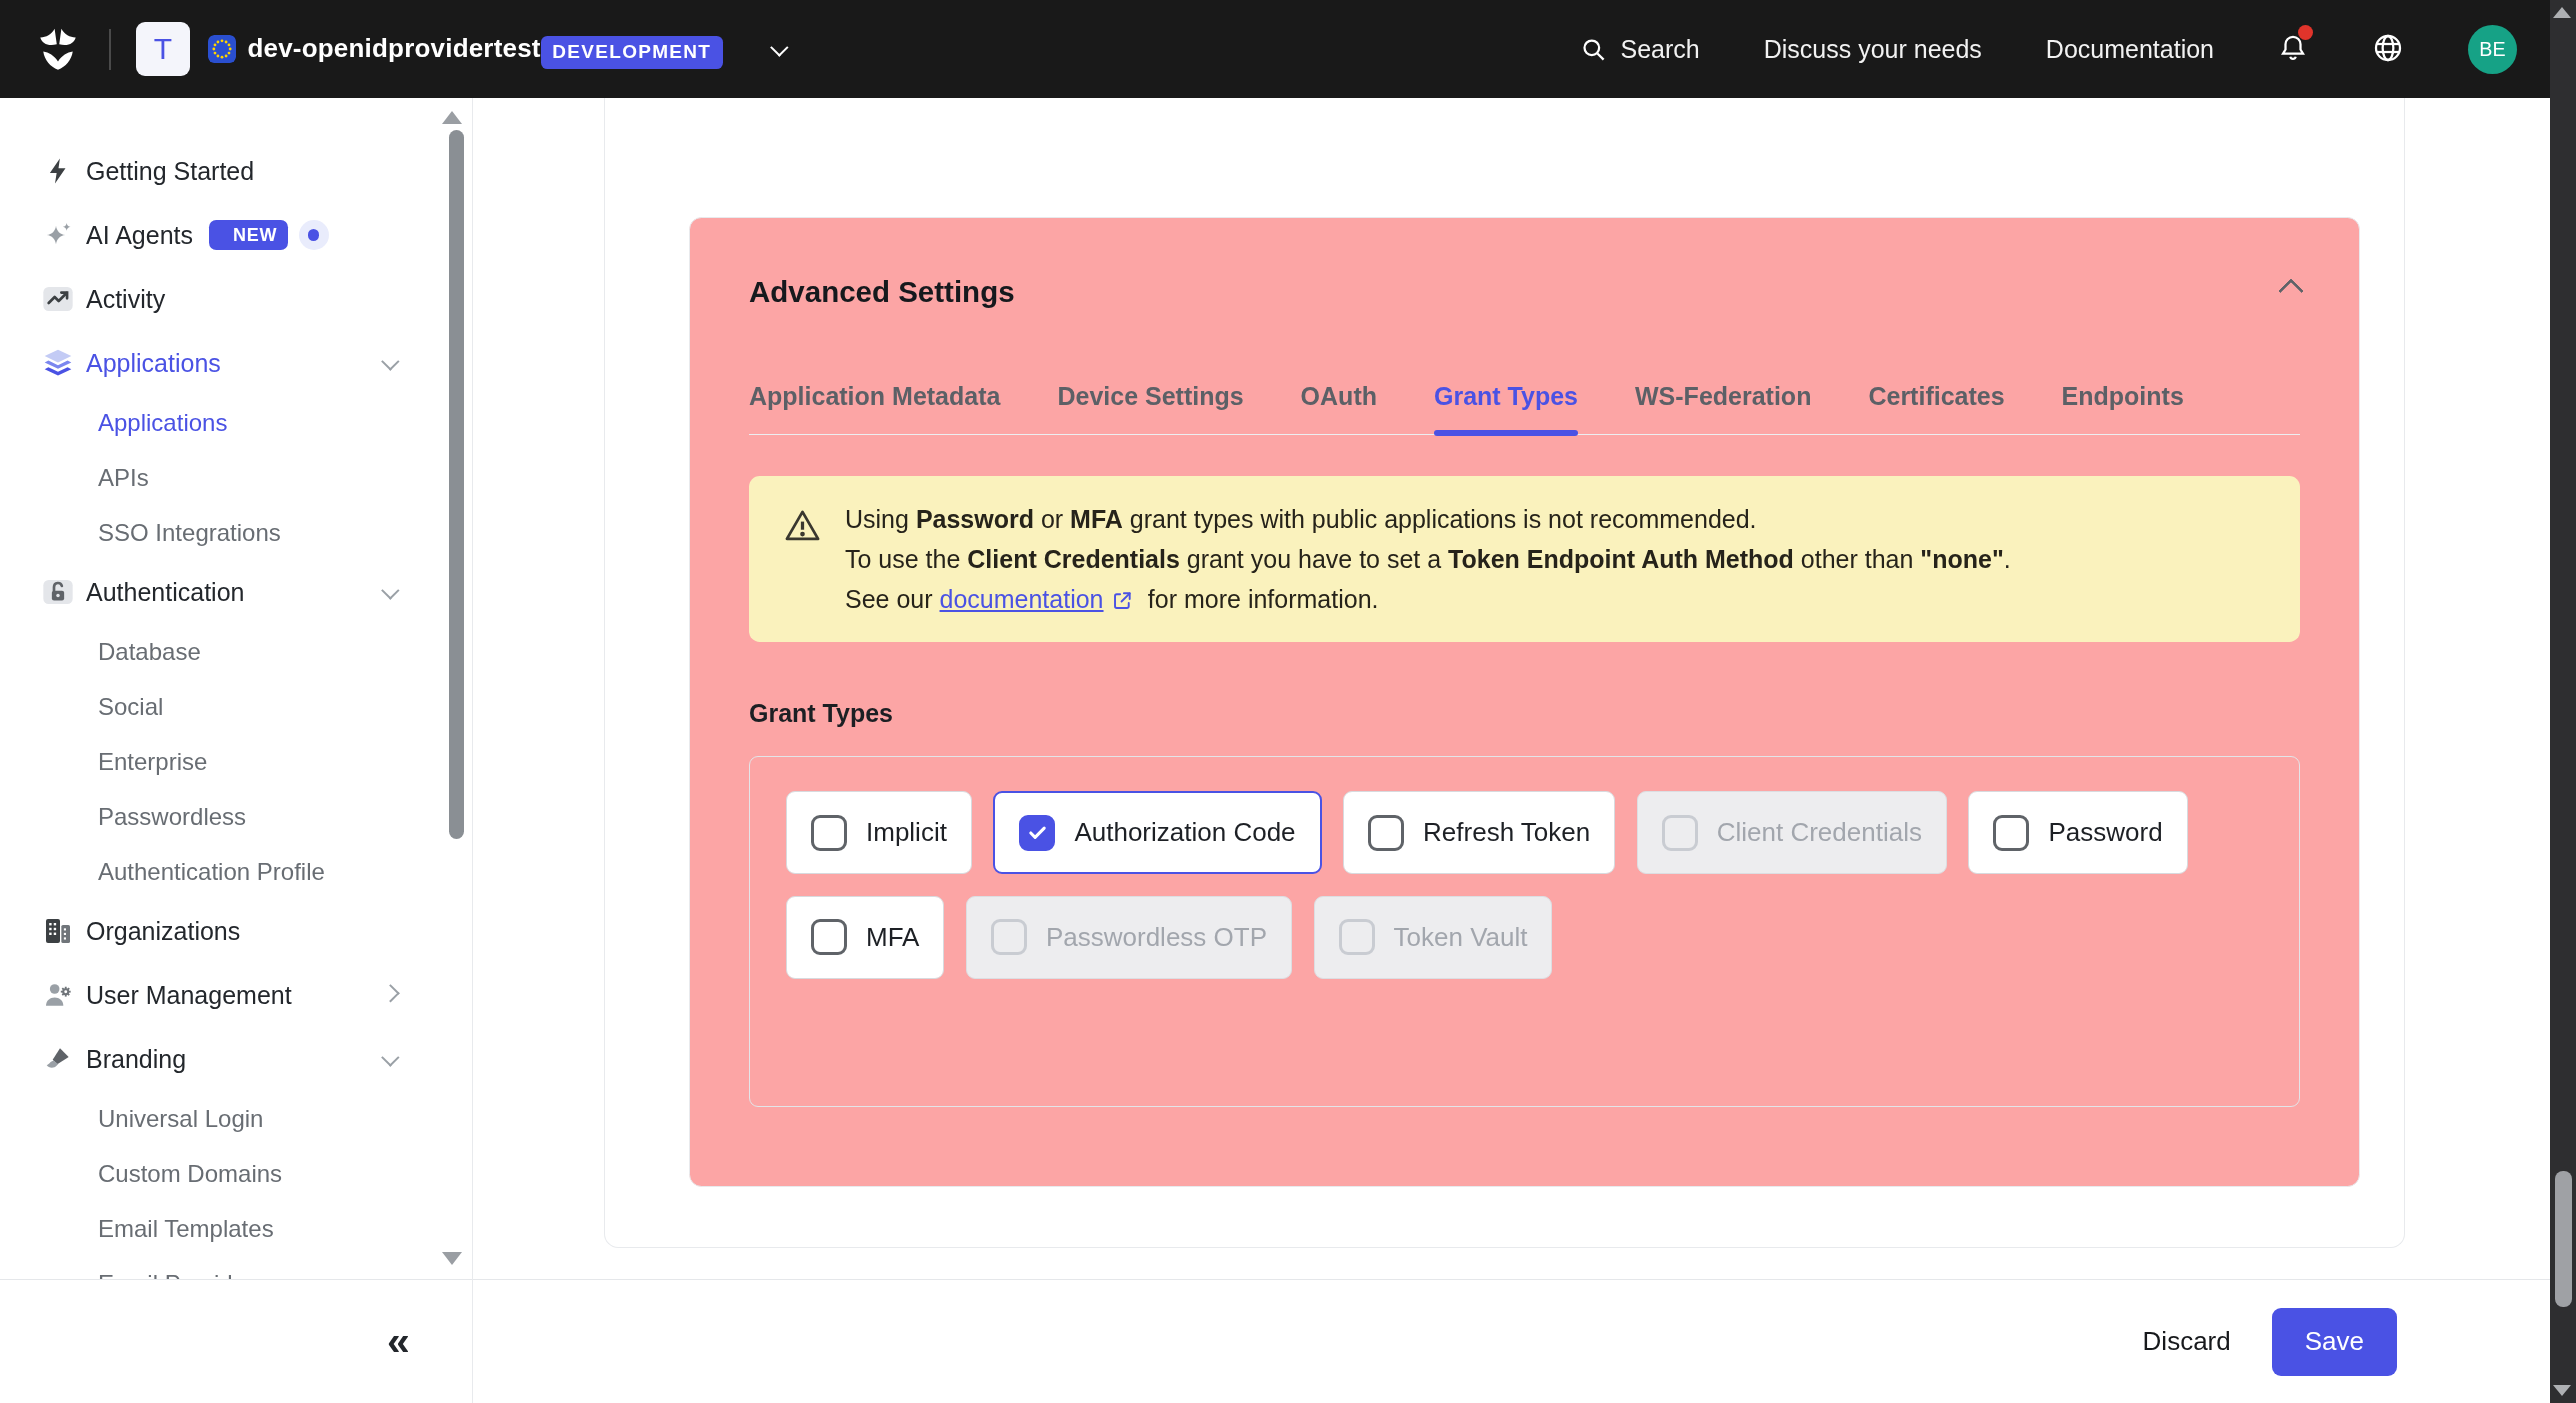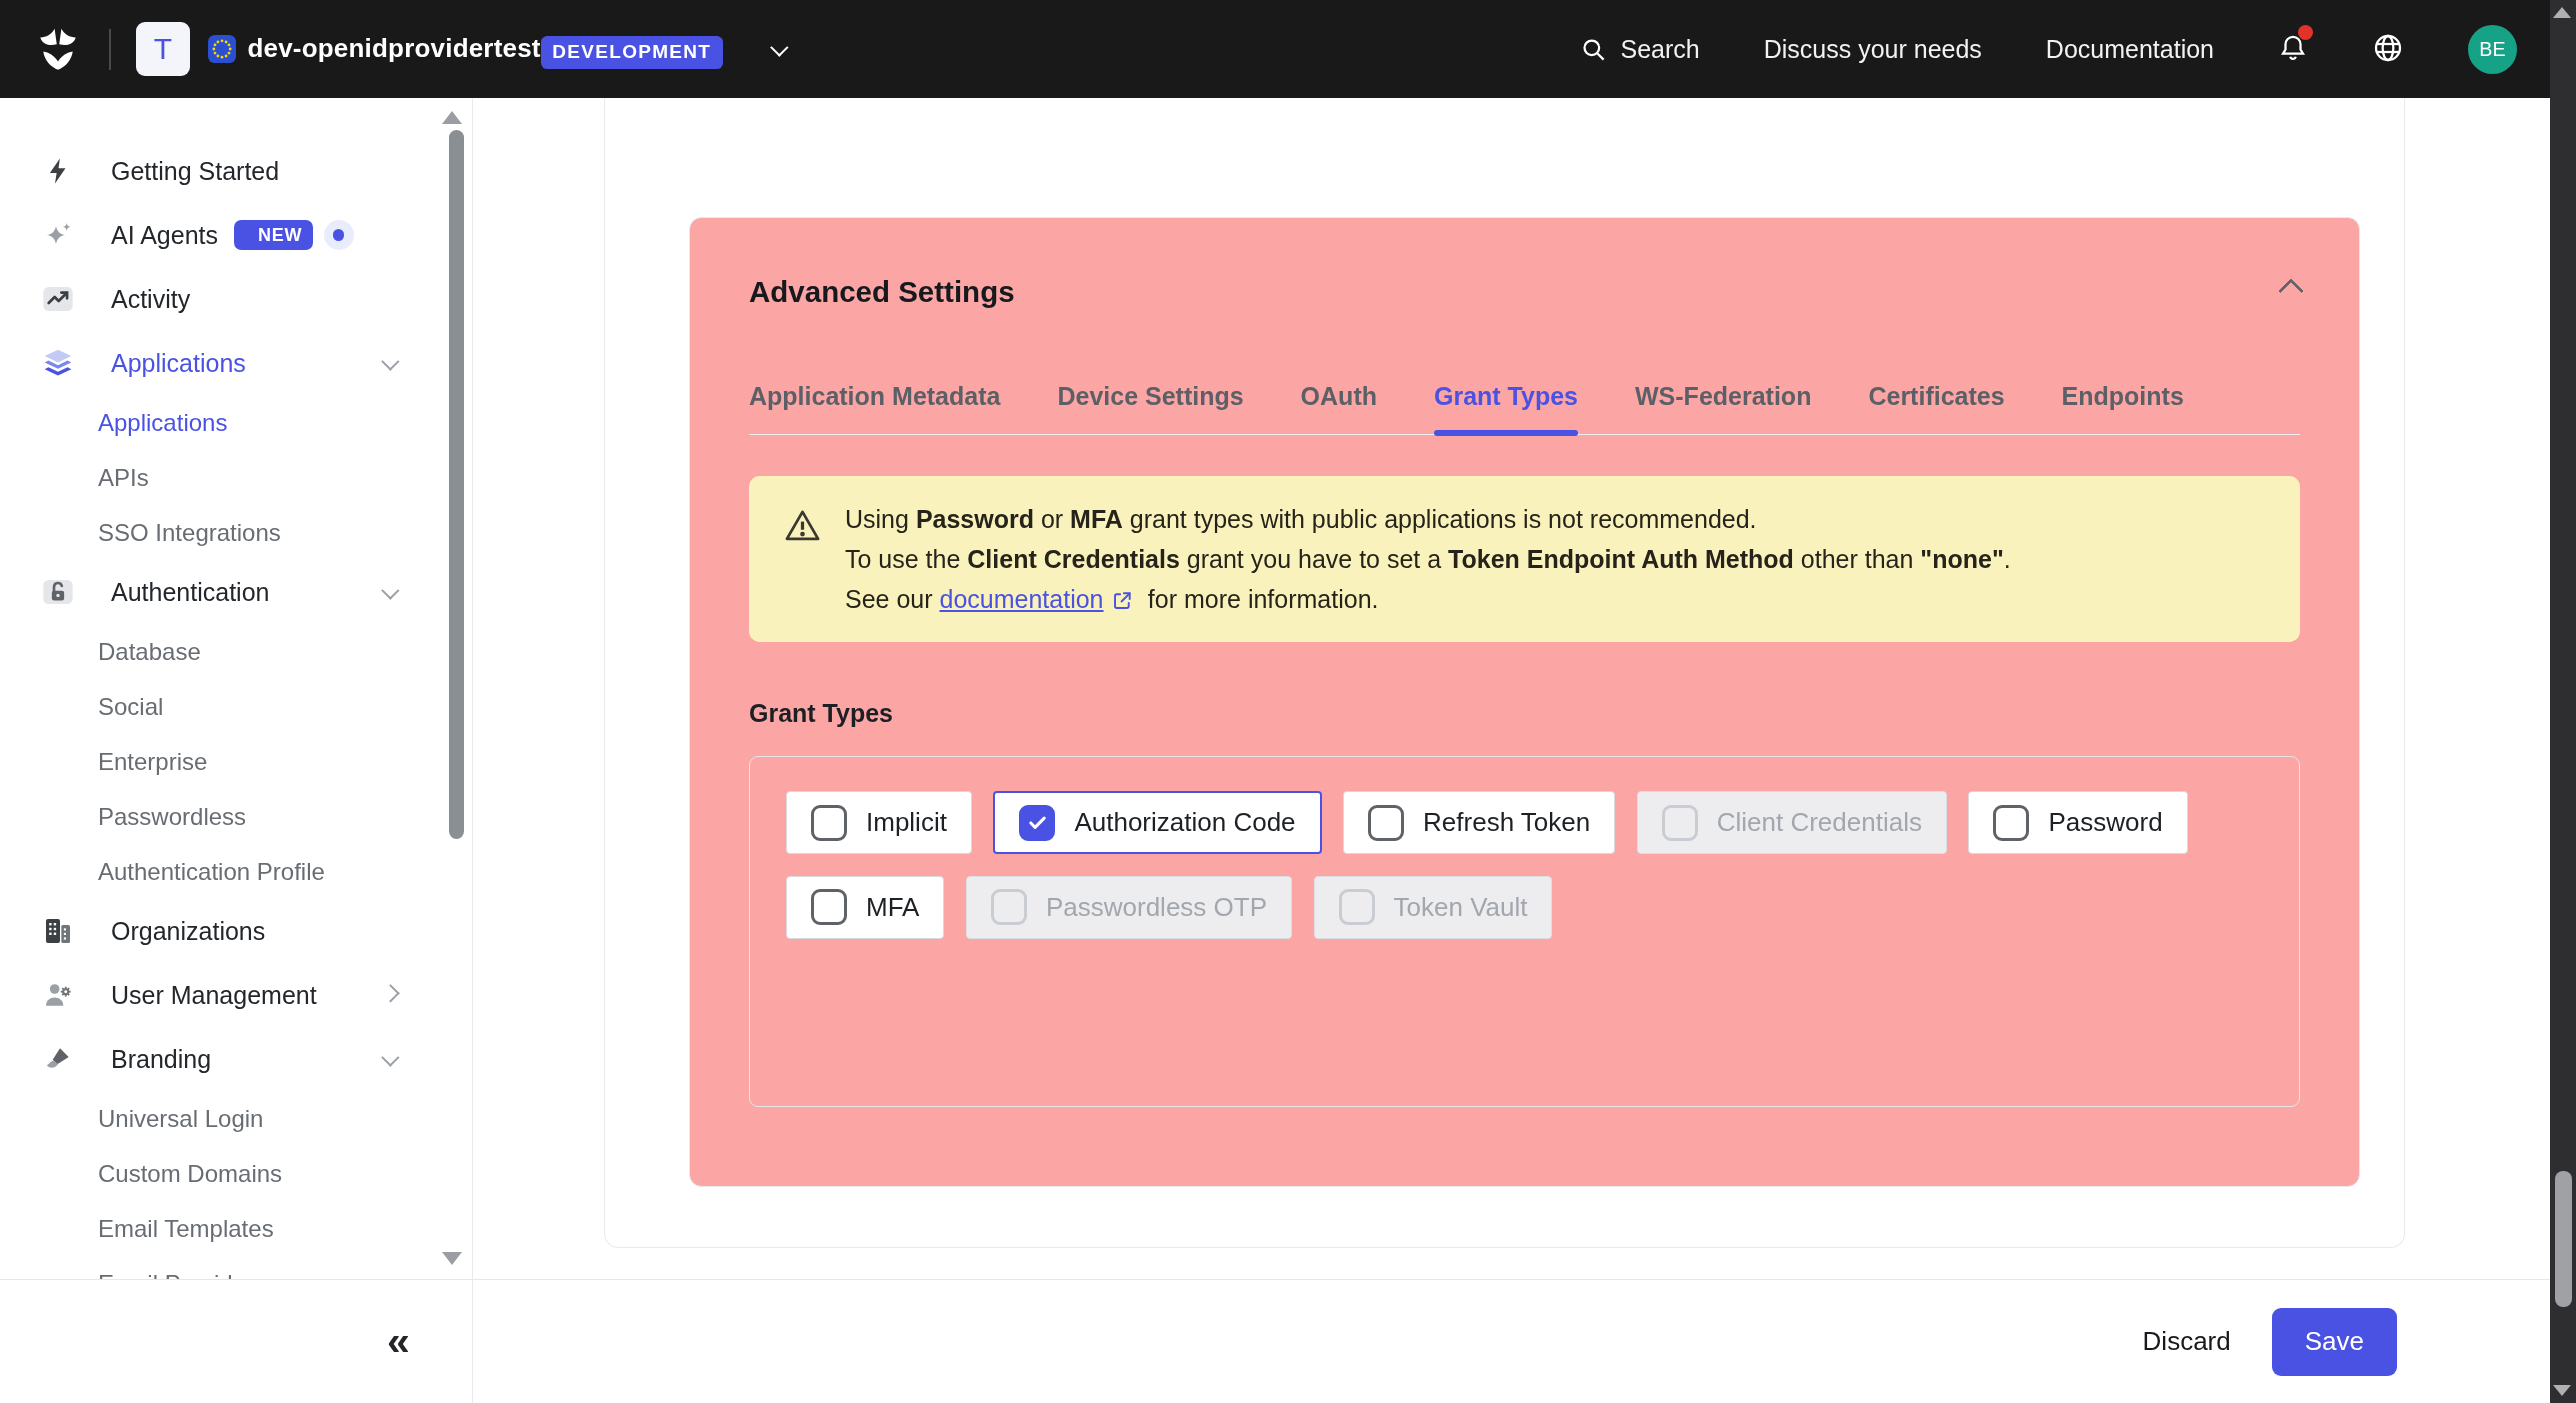--- a/index.html
+++ b/index.html
@@ -31,21 +31,21 @@
   .chev.down{transform:rotate(45deg);margin-top:-5.4px;}
   .chev.right{transform:rotate(-45deg);}
   .chev.up{transform:rotate(-135deg);margin-top:7.2px;}
   .chev.big{width:15px;height:15px;border-width:3.6px;border-radius:0.9px;color:#5f6368;}
   
   .sidebar{position:absolute;left:0;top:98px;width:472px;height:1181px;background:#fff;overflow:hidden;}
   .sidebar-border{position:absolute;left:472px;top:98px;bottom:0;width:0.9px;background:#e8eaed;z-index:4;}
   .sb-list{padding-top:41px;}
   .sb-item{height:64px;display:flex;align-items:center;padding-left:41px;position:relative;cursor:pointer;}
   .sb-item .ic{width:34px;height:34px;display:flex;align-items:center;justify-content:center;flex:0 0 auto;}
-  .sb-item .lbl{margin-left:36px;font-size:25px;font-weight:500;color:#23272c;}
+  .sb-item .lbl{margin-left:11px;font-size:25px;font-weight:500;color:#23272c;}
   .sb-item.sub{height:55px;padding-left:98px;}
   .sb-item.sub .lbl{margin-left:0;font-size:24px;font-weight:400;color:#686d73;}
   .sb-item .lbl.active{color:var(--accent);}
   .sb-chev{position:absolute;right:75px;color:#9aa0a6;}
   .new-badge{margin-left:16px;color:#fff;font-size:18px;font-weight:700;letter-spacing:0.7px;
              padding:4.5px 10.7px;border-radius:7.2px;}
   .dot-halo{margin-left:10.7px;width:30px;height:30px;border-radius:50%;background:#e9ecfc;
             display:flex;align-items:center;justify-content:center;}
   .dot-halo i{width:11.6px;height:11.6px;border-radius:50%;display:block;}
   
@@ -72,21 +72,21 @@
   .banner .w-icon{flex:0 0 auto;padding-top:7.2px;}
   .banner-lines{font-size:25px;line-height:40px;color:#26231a;}
   .banner-lines b{font-weight:700;}
   .doc-link{color:var(--accent);text-decoration:underline;cursor:pointer;}
   .ext-ic{display:inline-block;vertical-align:-3.6px;margin:0 7.2px 0 7.2px;}
   
   .section-label{margin-top:57px;font-size:25px;font-weight:700;color:#1c1f23;}
   .gt-box{margin-top:28px;border:0.9px solid #e3e5e9;border-radius:9px;height:351px;
           box-sizing:border-box;padding:34px 36px;display:flex;flex-wrap:wrap;
           gap:21.5px;align-content:flex-start;}
-  .gt-card{height:63px;border:1.8px solid #d8dade;border-radius:4px;background:#fff;
+  .gt-card{height:83px;border:1.8px solid #d8dade;border-radius:9px;background:#fff;
            display:flex;align-items:center;padding:16px 24px;gap:19px;font-size:26px;color:#1d2025;
            box-sizing:border-box;cursor:pointer;}
   .gt-card.selected{border:2.7px solid var(--accent);}
   .gt-card.disabled{background:#ededef;border-color:#dcdee2;color:#a2a6ad;cursor:default;}
   .cb{width:36px;height:36px;border-radius:9px;border:3.6px solid #5f6368;box-sizing:border-box;
       background:#fff;display:flex;align-items:center;justify-content:center;flex:0 0 auto;}
   .gt-card.disabled .cb{border-color:#c9ccd2;background:transparent;}
   .cb.checked{background:var(--accent);border-color:var(--accent);}
   
   .footer{position:absolute;left:0;bottom:0;width:2550px;height:124px;background:#fff;

